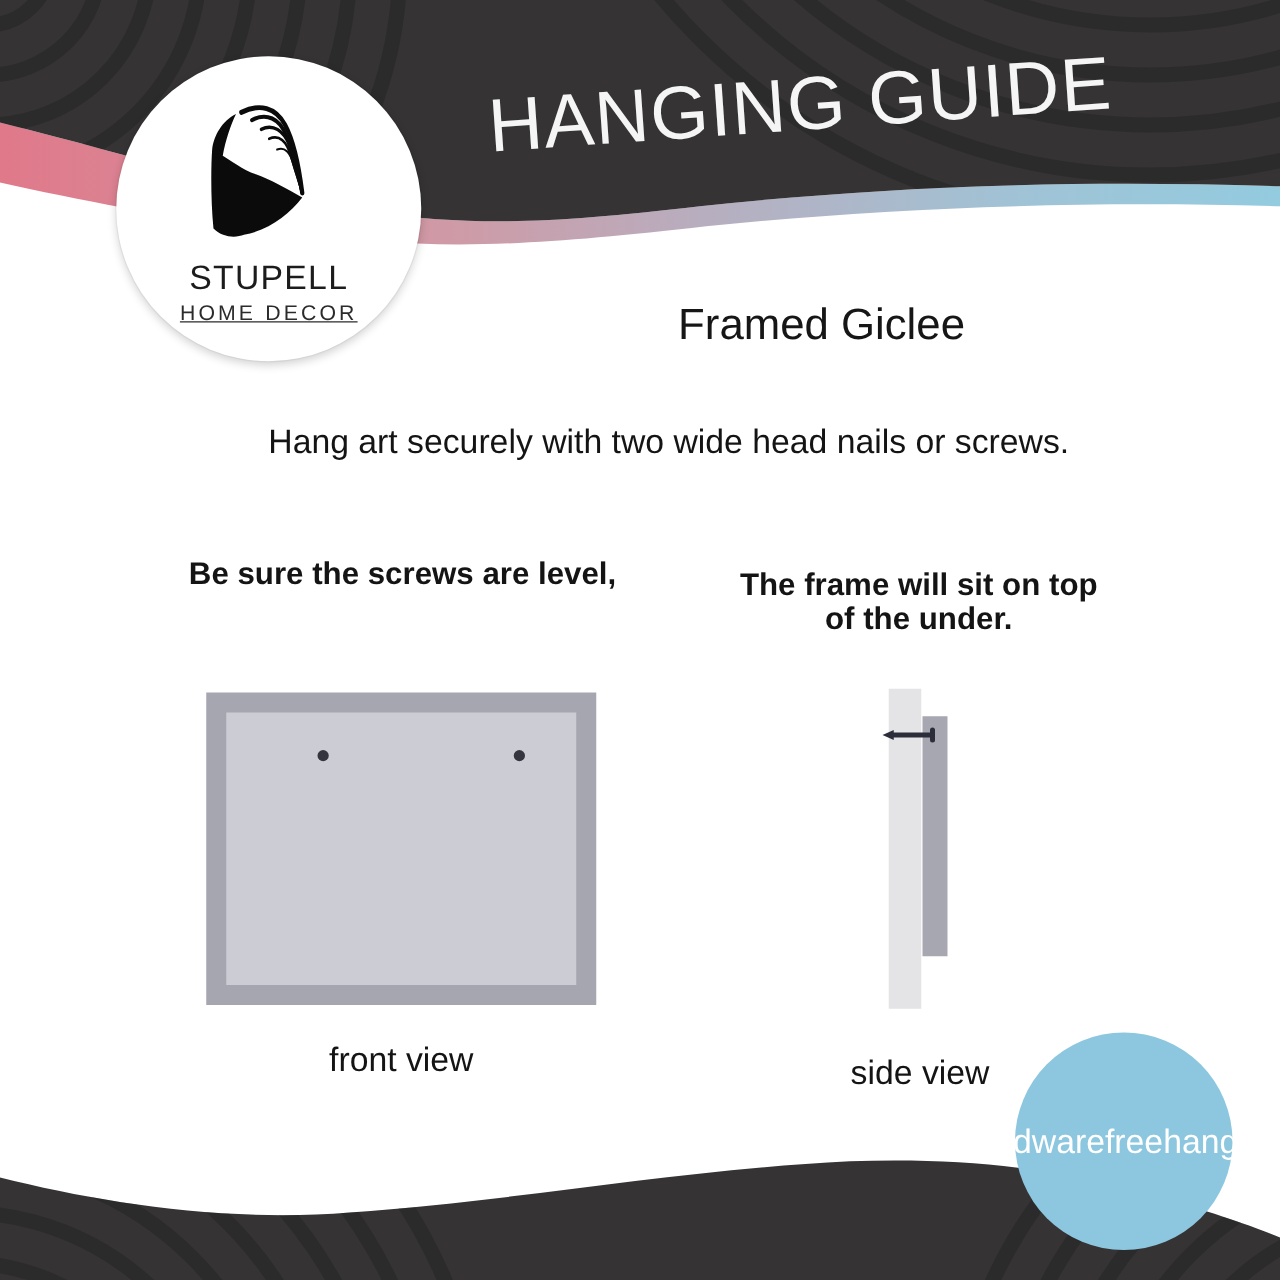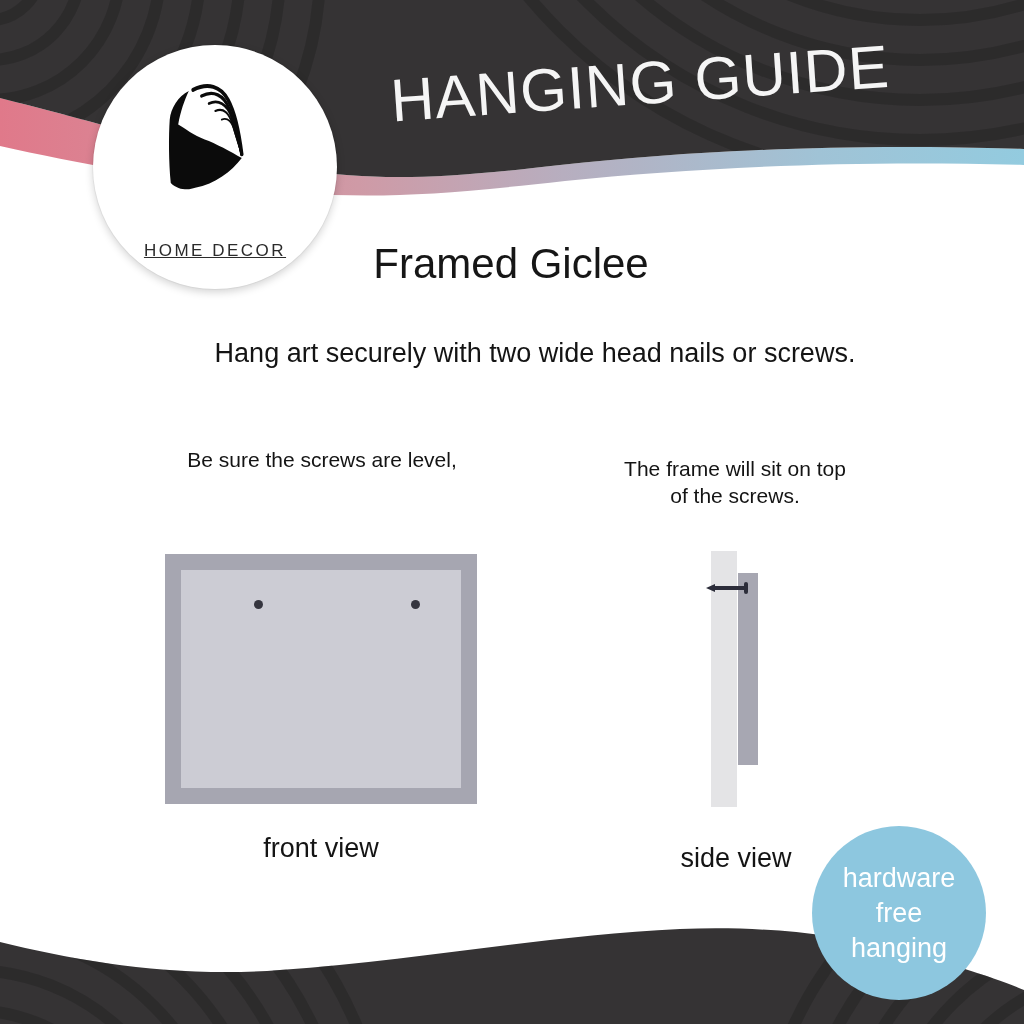--- a/index.html
+++ b/index.html
@@ -31,29 +31,29 @@
   }
 
   
   #main-title{
     left:330px;top:50px;width:620px;text-align:center;z-index:2;
     font-size:60px;line-height:68px;font-weight:500;letter-spacing:1px;
     color:#f5f5f5;transform:rotate(-4deg);transform-origin:center;
     white-space:nowrap;
   }
   #product-title{
-    left:261px;top:240px;width:500px;text-align:center;
-    font-size:42px;font-weight:400;color:var(--text,#161616);z-index:2;
+    left:272px;top:240px;width:500px;text-align:right;
+    font-size:35px;font-weight:400;color:var(--text,#161616);z-index:2;
   }
   #headline{
     left:0;top:338px;width:1024px;text-align:center;
     font-size:27px;font-weight:500;color:#141414;z-index:2;margin-left:23px;
   }
   .col-text{
-    text-align:center;font-size:21px;line-height:27px;font-weight:400;
+    text-align:center;font-size:25px;line-height:27px;font-weight:700;
     color:#141414;z-index:2;
   }
   #left-instruction{left:122px;top:446px;width:400px;}
   #right-instruction{left:535px;top:455px;width:400px;text-align:center;}
   .caption{
     text-align:center;font-size:27px;font-weight:500;color:#141414;z-index:2;
   }
   #front-caption{left:196px;top:833px;width:250px;}
   #side-caption{left:611px;top:843px;width:250px;}
 
@@ -94,21 +94,21 @@
     left:706px;top:584px;width:0;height:0;z-index:3;
     border-top:4px solid transparent;border-bottom:4px solid transparent;
     border-right:9px solid var(--nail,#2c2d3a);
   }
 
   
   #bottom-wave{left:0;top:860px;width:1024px;height:164px;z-index:1;}
   #badge{
     left:812px;top:826px;width:174px;height:174px;border-radius:50%;
     background:var(--badge,#8dc7df);z-index:4;
-    display:flex;flex-direction:column;align-items:center;justify-content:center;
+    display:flex;flex-direction:row;align-items:center;justify-content:center;
   }
   .badge-line{
     color:var(--badge-text,#ffffff);font-size:27px;line-height:35px;
     font-weight:500;text-align:center;
   }
 </style>
 </head>
 <body>
 
 <svg id="top-banner" class="abs" viewBox="0 0 1024 210" xmlns="http://www.w3.org/2000/svg">
@@ -150,20 +150,21 @@
              C55,88 70,78 80,67 C70,62 55,55 45,52 C35,49 26,43 20,40
              C22,30 26,20 30,13 Z"></path>
     <g fill="none" stroke="#0b0b0b" stroke-linecap="round">
       <path stroke-width="3.2" d="M34,12 C48,6 60,9 67,20 C74,31 78,50 80,64"></path>
       <path stroke-width="2.7" d="M42,17 C53,12 63,16 68,27 C73,37 77,52 80,64"></path>
       <path stroke-width="2.2" d="M49,23 C58,19 66,24 70,33 C74,42 77,54 80,64"></path>
       <path stroke-width="1.8" d="M55,29 C63,26 68,31 71,39 C74,47 77,56 80,64"></path>
       <path stroke-width="1.4" d="M61,36 C67,34 71,38 73,45 C75,51 78,58 80,64"></path>
     </g>
   </svg>
+  <div class="brand-name">STUPELL</div>
   <div class="brand-tagline">HOME DECOR</div>
 </div>
 
 <div id="main-title" class="abs">HANGING GUIDE</div>
 <div id="product-title" class="abs">Framed Giclee</div>
 <div id="headline" class="abs">Hang art securely with two wide head nails or screws.</div>
 
 <div id="left-instruction" class="abs col-text">
   <div>Be sure the screws are level,</div>
 </div>
@@ -171,21 +172,21 @@
 <div id="front-frame" class="abs">
   <div id="front-mat">
     <div id="screw-left" class="screw-dot"></div>
     <div id="screw-right" class="screw-dot"></div>
   </div>
 </div>
 <div id="front-caption" class="abs caption">front view</div>
 
 <div id="right-instruction" class="abs col-text">
   <div>The frame will sit on top</div>
-  <div>of the screws.</div>
+  <div>of the under.</div>
 </div>
 
 <div id="side-wall" class="abs"></div>
 <div id="side-frame" class="abs"></div>
 <div id="nail-tip" class="abs"></div>
 <div id="nail-shaft" class="abs"></div>
 <div id="nail-head" class="abs"></div>
 <div id="side-caption" class="abs caption">side view</div>
 
 <svg id="bottom-wave" class="abs" viewBox="0 0 1024 164" xmlns="http://www.w3.org/2000/svg">

